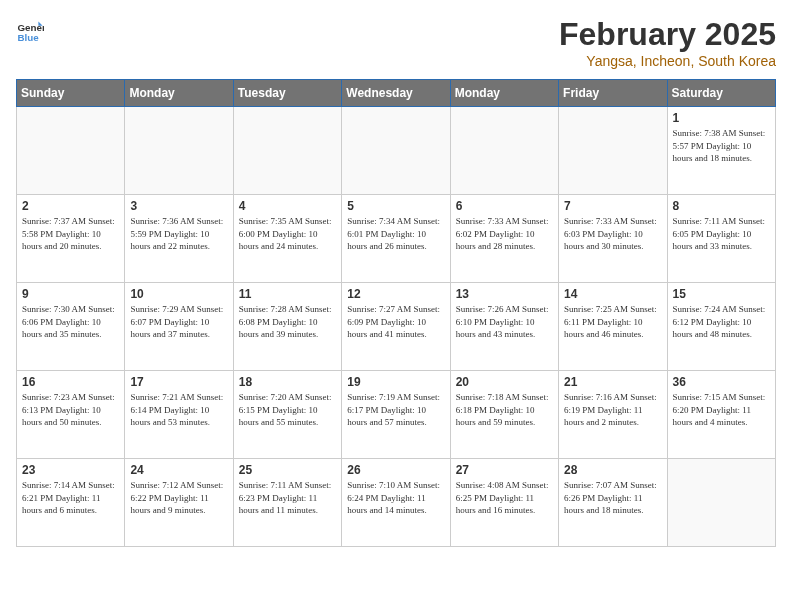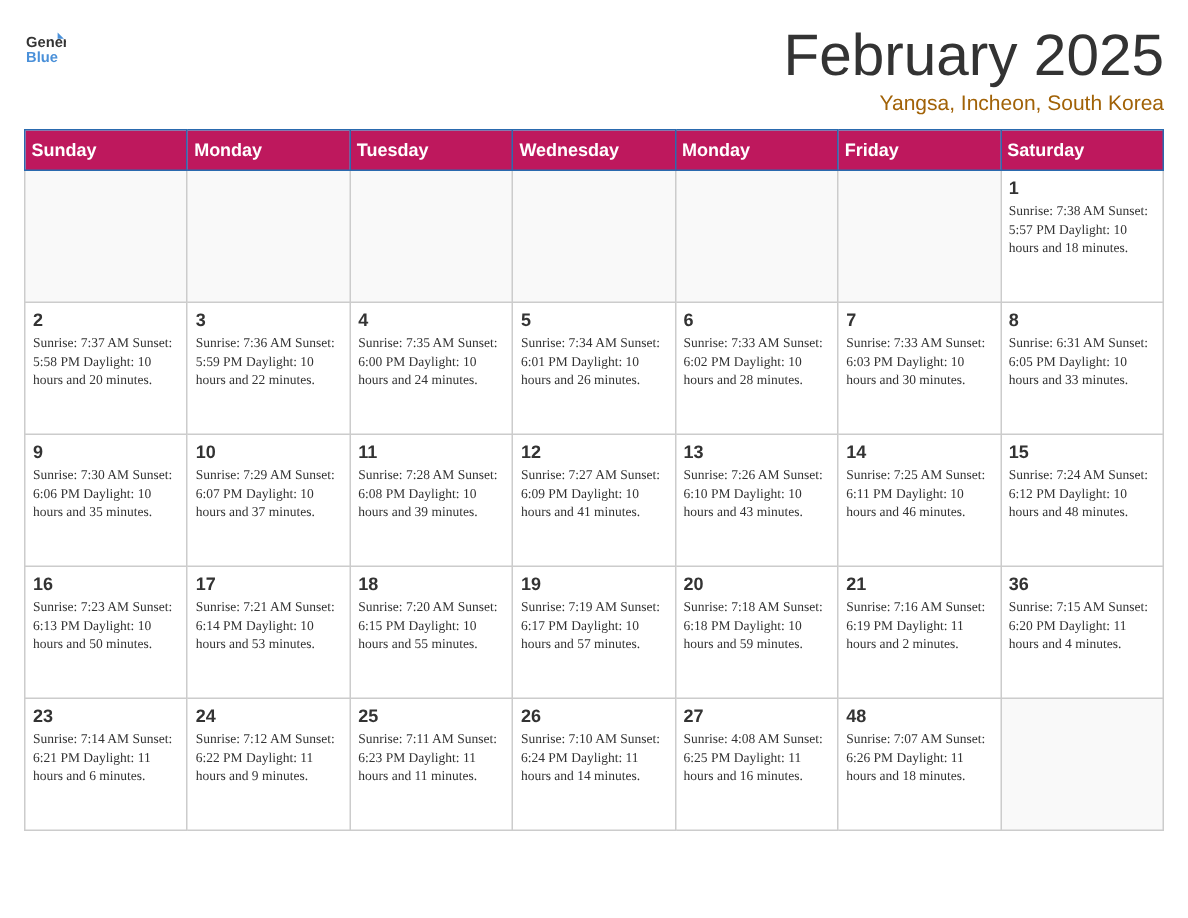--- a/index.html
+++ b/index.html
@@ -22,36 +22,36 @@
       gap: 4px;
     }
     .logo-icon {
       width: 28px;
       height: 28px;
     }
     .title-block {
       text-align: right;
     }
     .month-year {
-      font-size: 39px;
-      font-weight: normal;
+      font-size: 32px;
+      font-weight: bold;
       color: #333;
       text-align: center;
     }
     .location {
       font-size: 14px;
       color: #a16207;
     }
     table {
       width: 100%;
       border-collapse: collapse;
       border: 1px solid #ccc;
     }
     th {
-      background-color: #be185d;
+      background-color: #737373;
       color: #fff;
       font-size: 12px;
       font-weight: bold;
       padding: 6px 4px;
       text-align: left;
       border: 1px solid #2a6aaf;
     }
     td {
       vertical-align: top;
       border: 1px solid #ccc;
@@ -154,21 +154,21 @@
 Daylight: 10 hours and 28 minutes.</div>
         </td>
         <td>
           <span class="day-num">7</span>
           <div class="day-info">Sunrise: 7:33 AM
 Sunset: 6:03 PM
 Daylight: 10 hours and 30 minutes.</div>
         </td>
         <td>
           <span class="day-num">8</span>
-          <div class="day-info">Sunrise: 6:31 AM
+          <div class="day-info">Sunrise: 7:11 AM
 Sunset: 6:05 PM
 Daylight: 10 hours and 33 minutes.</div>
         </td>
       </tr>
       <tr>
         <td>
           <span class="day-num">9</span>
           <div class="day-info">Sunrise: 7:30 AM
 Sunset: 6:06 PM
 Daylight: 10 hours and 35 minutes.</div>
@@ -279,21 +279,21 @@
 Sunset: 6:24 PM
 Daylight: 11 hours and 14 minutes.</div>
         </td>
         <td>
           <span class="day-num">27</span>
           <div class="day-info">Sunrise: 4:08 AM
 Sunset: 6:25 PM
 Daylight: 11 hours and 16 minutes.</div>
         </td>
         <td>
-          <span class="day-num">48</span>
+          <span class="day-num">28</span>
           <div class="day-info">Sunrise: 7:07 AM
 Sunset: 6:26 PM
 Daylight: 11 hours and 18 minutes.</div>
         </td>
         <td class="empty"></td>
       </tr>
     </tbody>
 </table>
 
 </body></html>

